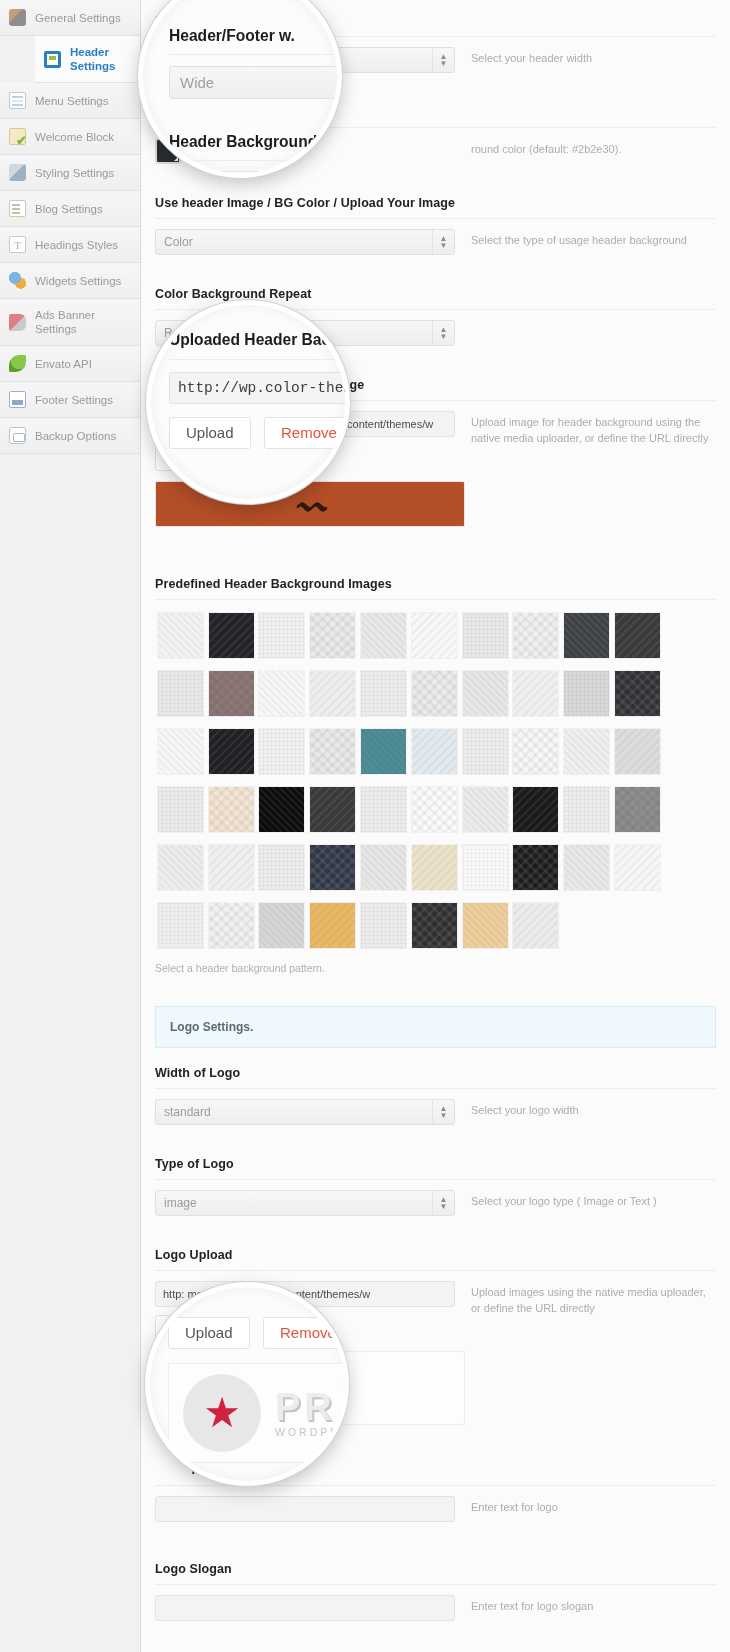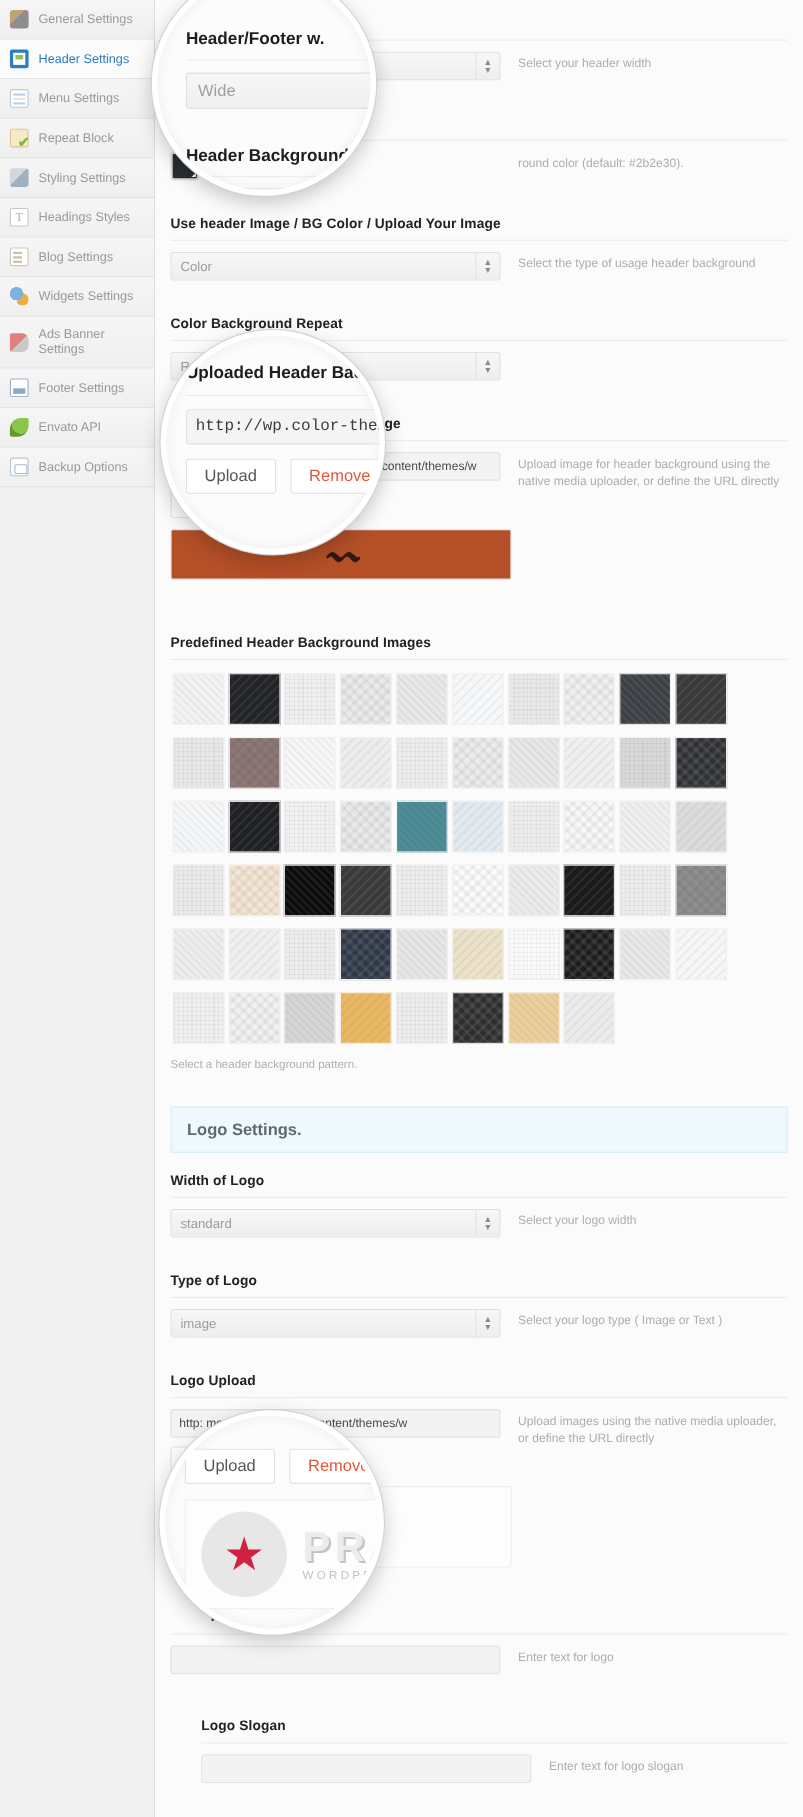--- a/index.html
+++ b/index.html
@@ -24,21 +24,21 @@
   .side-item {
     display:flex; align-items:center;
     padding:9px 6px 9px 9px;
     border-bottom:1px solid #e2e2e2;
     min-height:32px;
     color:#9a9a9a;
     font-size:11.5px;
     line-height:14px;
     background:linear-gradient(#f6f6f6,#efefef);
   }
-  .side-item.active { color:#2a7ec4; font-weight:normal; background:#fbfbfb; }
+  .side-item.active { color:#2a7ec4; font-weight:bold; background:#fbfbfb;margin-left:35px; }
   .side-ico {
     width:17px; height:17px; margin-right:9px; flex:0 0 17px;
     position:relative; border-radius:2px;
   }
   .side-label { flex:1; }
 
   
   .ico-tools{background:linear-gradient(135deg,#c2a07a 40%,#8e8e8e 41%);transform:rotate(0deg);border-radius:3px;}
   .ico-header{background:#2a7ec4;border:2px solid #2a7ec4;}
   .ico-header:after{content:"";position:absolute;inset:1px;background:#fff;}
@@ -151,21 +151,21 @@
   
   .pat-grid { display:grid; grid-template-columns:repeat(10,50.8px); gap:0; padding-top:6px; }
   .pat-cell { width:50.8px; height:58px; display:flex; align-items:center; justify-content:center; }
   .pat { width:47px; height:47px; border:1px solid #f0f0f0; }
   .hint { font-size:10.5px; color:#b0b0b0; padding:8px 0 0 0; }
 
   .section-banner {
     margin:32px 0 4px 0; height:42px;
     background:#eef8fd; border:1px solid #d6edf8;
     display:flex; align-items:center; padding-left:14px;
-    font-size:15px; font-weight:bold; color:#5d6a72;
+    font-size:12px; font-weight:bold; color:#5d6a72;
   }
 
   
   .lens {
     position:absolute; border-radius:50%;
     background:#fcfcfc;
     border:5px solid #ffffff;
     box-shadow:0 0 0 1px #d2d2d2, 0 6px 18px rgba(0,0,0,.22), inset 0 0 14px rgba(0,0,0,.06);
     overflow:hidden;
     z-index:40;
@@ -195,49 +195,49 @@
       <div class="side-item active">
         <span class="side-ico ico-header"></span>
         <span class="side-label">Header Settings</span>
       </div>
       <div class="side-item">
         <span class="side-ico ico-menu"></span>
         <span class="side-label">Menu Settings</span>
       </div>
       <div class="side-item">
         <span class="side-ico ico-welcome"></span>
-        <span class="side-label">Repeat Block</span>
+        <span class="side-label">Welcome Block</span>
       </div>
       <div class="side-item">
         <span class="side-ico ico-styling"></span>
         <span class="side-label">Styling Settings</span>
       </div>
       <div class="side-item">
+        <span class="side-ico ico-blog"></span>
+        <span class="side-label">Blog Settings</span>
+      </div>
+      <div class="side-item">
         <span class="side-ico ico-headings"></span>
         <span class="side-label">Headings Styles</span>
       </div>
       <div class="side-item">
-        <span class="side-ico ico-blog"></span>
-        <span class="side-label">Blog Settings</span>
-      </div>
-      <div class="side-item">
         <span class="side-ico ico-widgets"></span>
         <span class="side-label">Widgets Settings</span>
       </div>
       <div class="side-item">
         <span class="side-ico ico-ads"></span>
         <span class="side-label">Ads Banner Settings</span>
       </div>
       <div class="side-item">
+        <span class="side-ico ico-envato"></span>
+        <span class="side-label">Envato API</span>
+      </div>
+      <div class="side-item">
         <span class="side-ico ico-footer"></span>
         <span class="side-label">Footer Settings</span>
-      </div>
-      <div class="side-item">
-        <span class="side-ico ico-envato"></span>
-        <span class="side-label">Envato API</span>
       </div>
       <div class="side-item">
         <span class="side-ico ico-backup"></span>
         <span class="side-label">Backup Options</span>
       </div>
     </div>
 
   <div class="content">
     <div class="pane">
 
@@ -575,21 +575,21 @@
         </div>
         <div class="f-sep"></div>
         <div class="f-row">
           <div class="f-ctrl">
             <div class="txt blank"></div>
           </div>
           <div class="f-desc">Enter text for logo</div>
         </div>
       </div>
 
-      <div class="field" style="padding-top:8px;margin-left:28px;">
+      <div class="field" style="padding-top:8px;">
         <div class="f-title">Logo Slogan</div>
         <div class="f-sep"></div>
         <div class="f-row">
           <div class="f-ctrl">
             <div class="txt blank"></div>
           </div>
           <div class="f-desc">Enter text for logo slogan</div>
         </div>
       </div>
 

